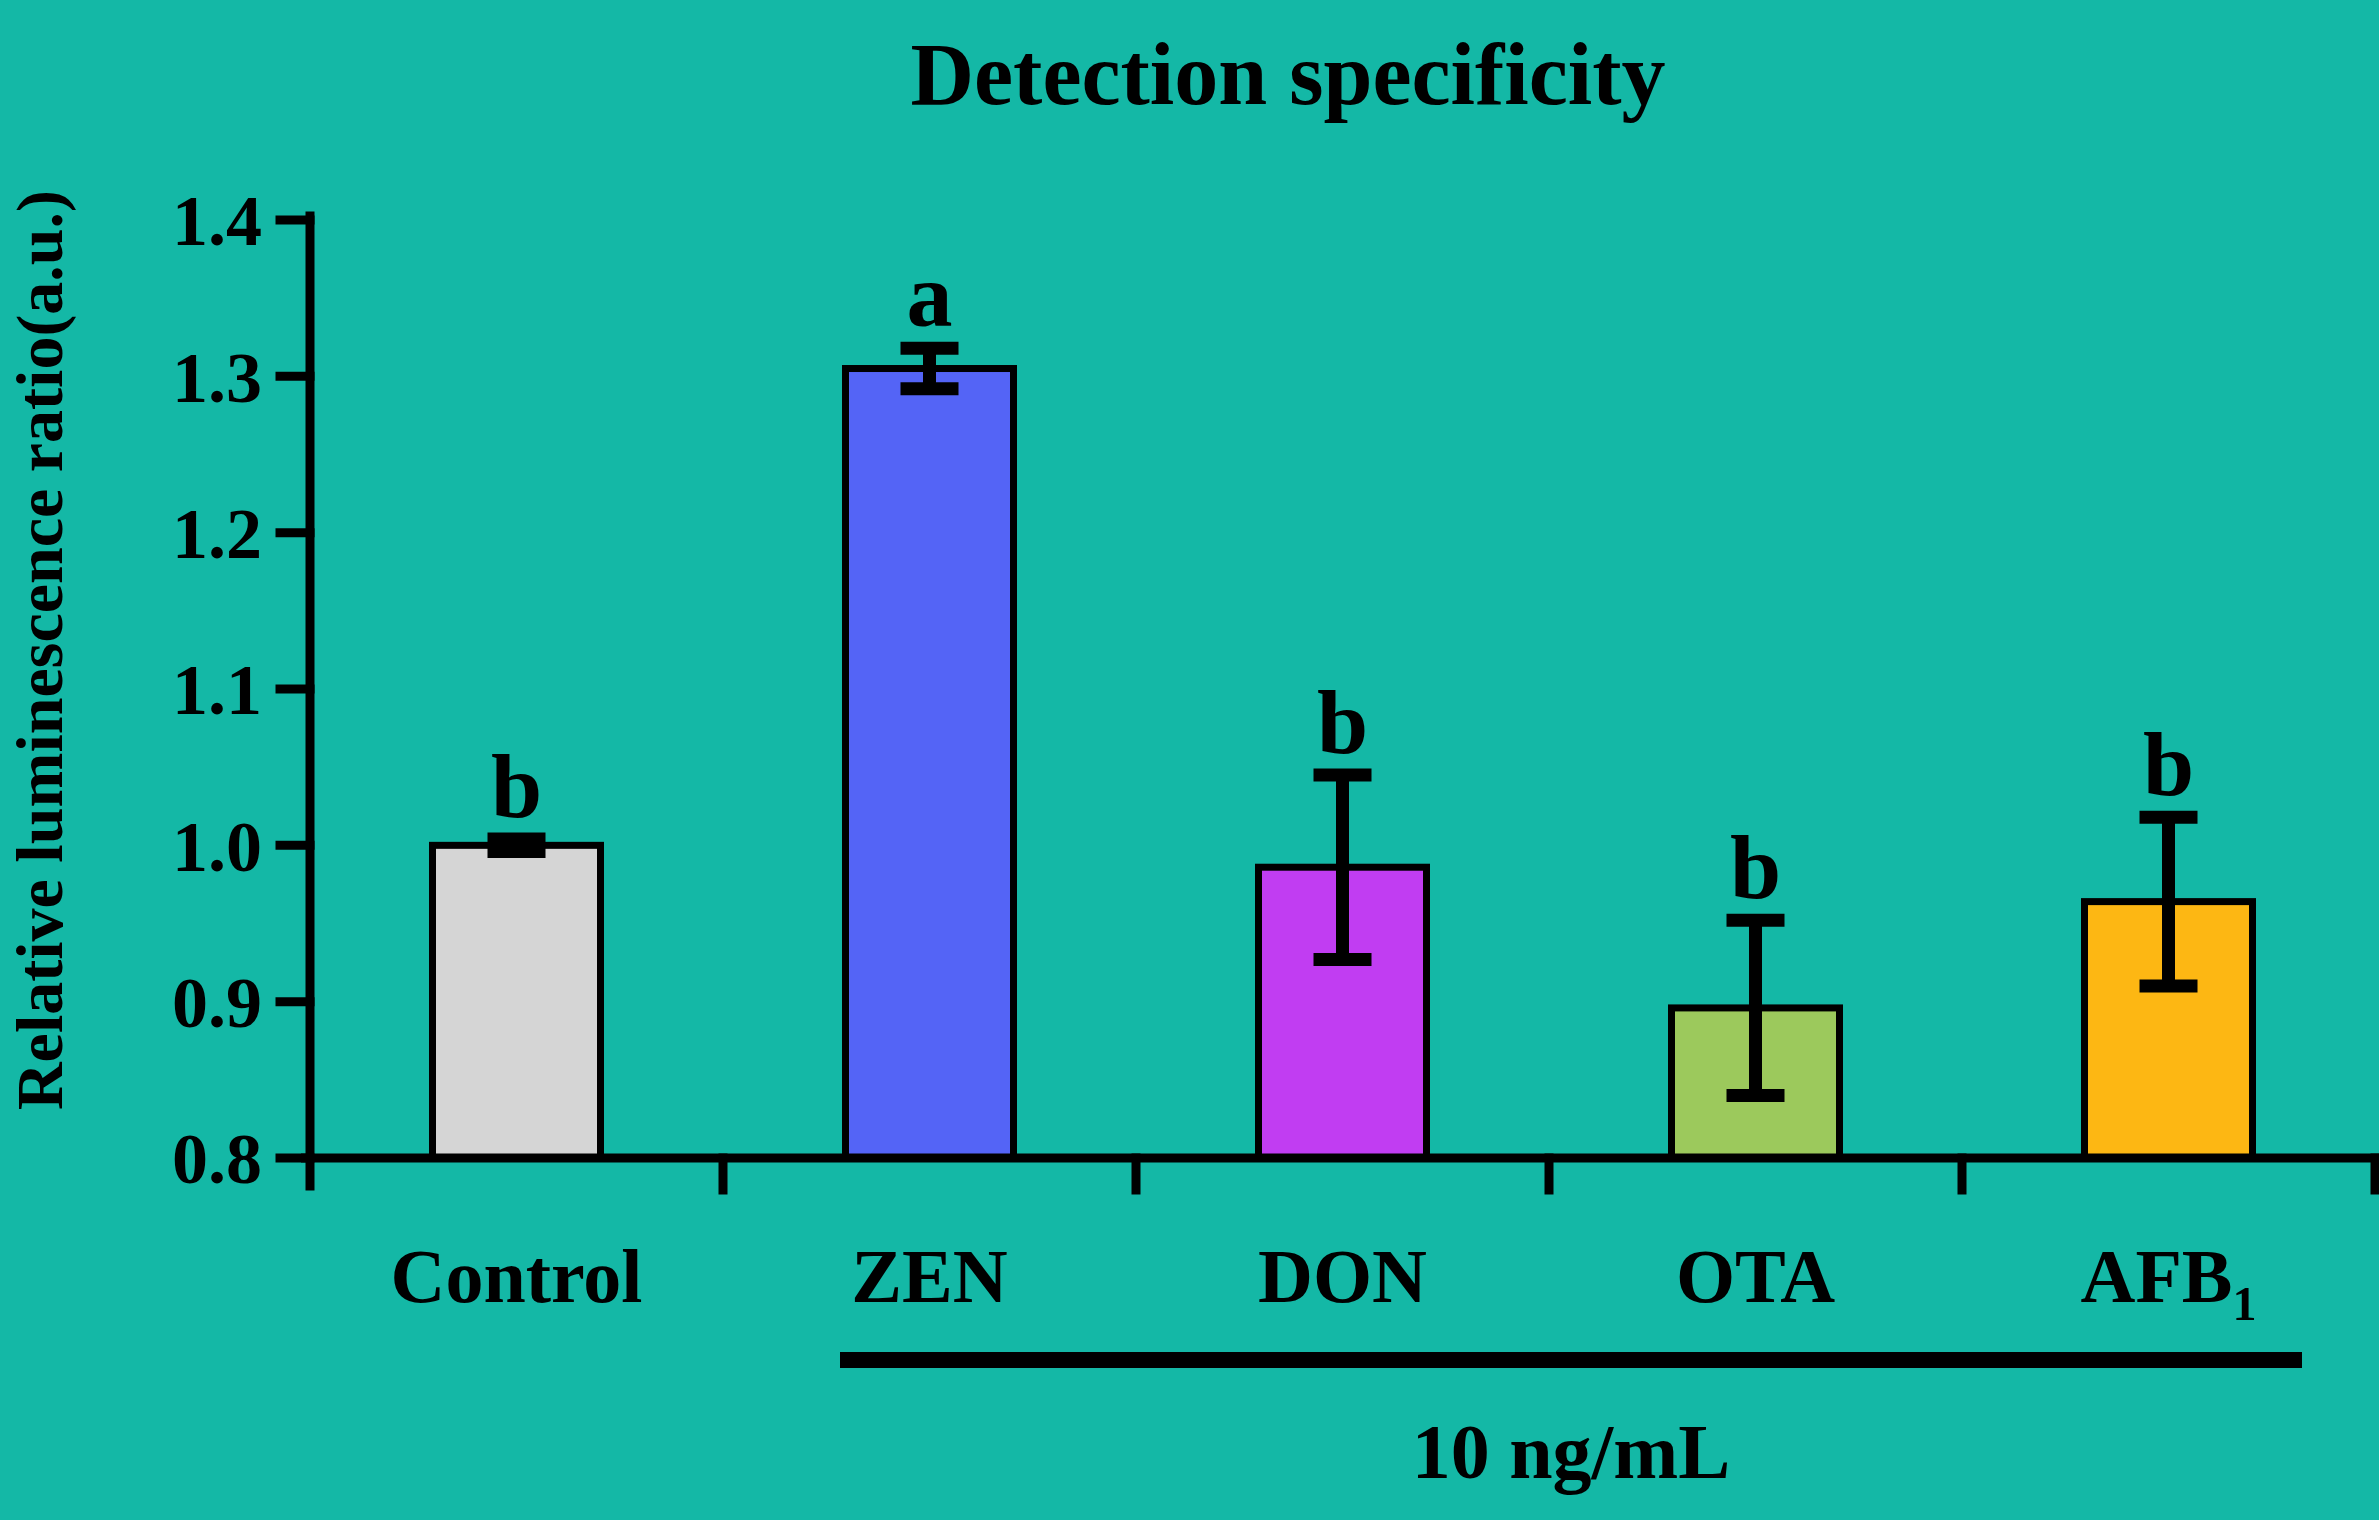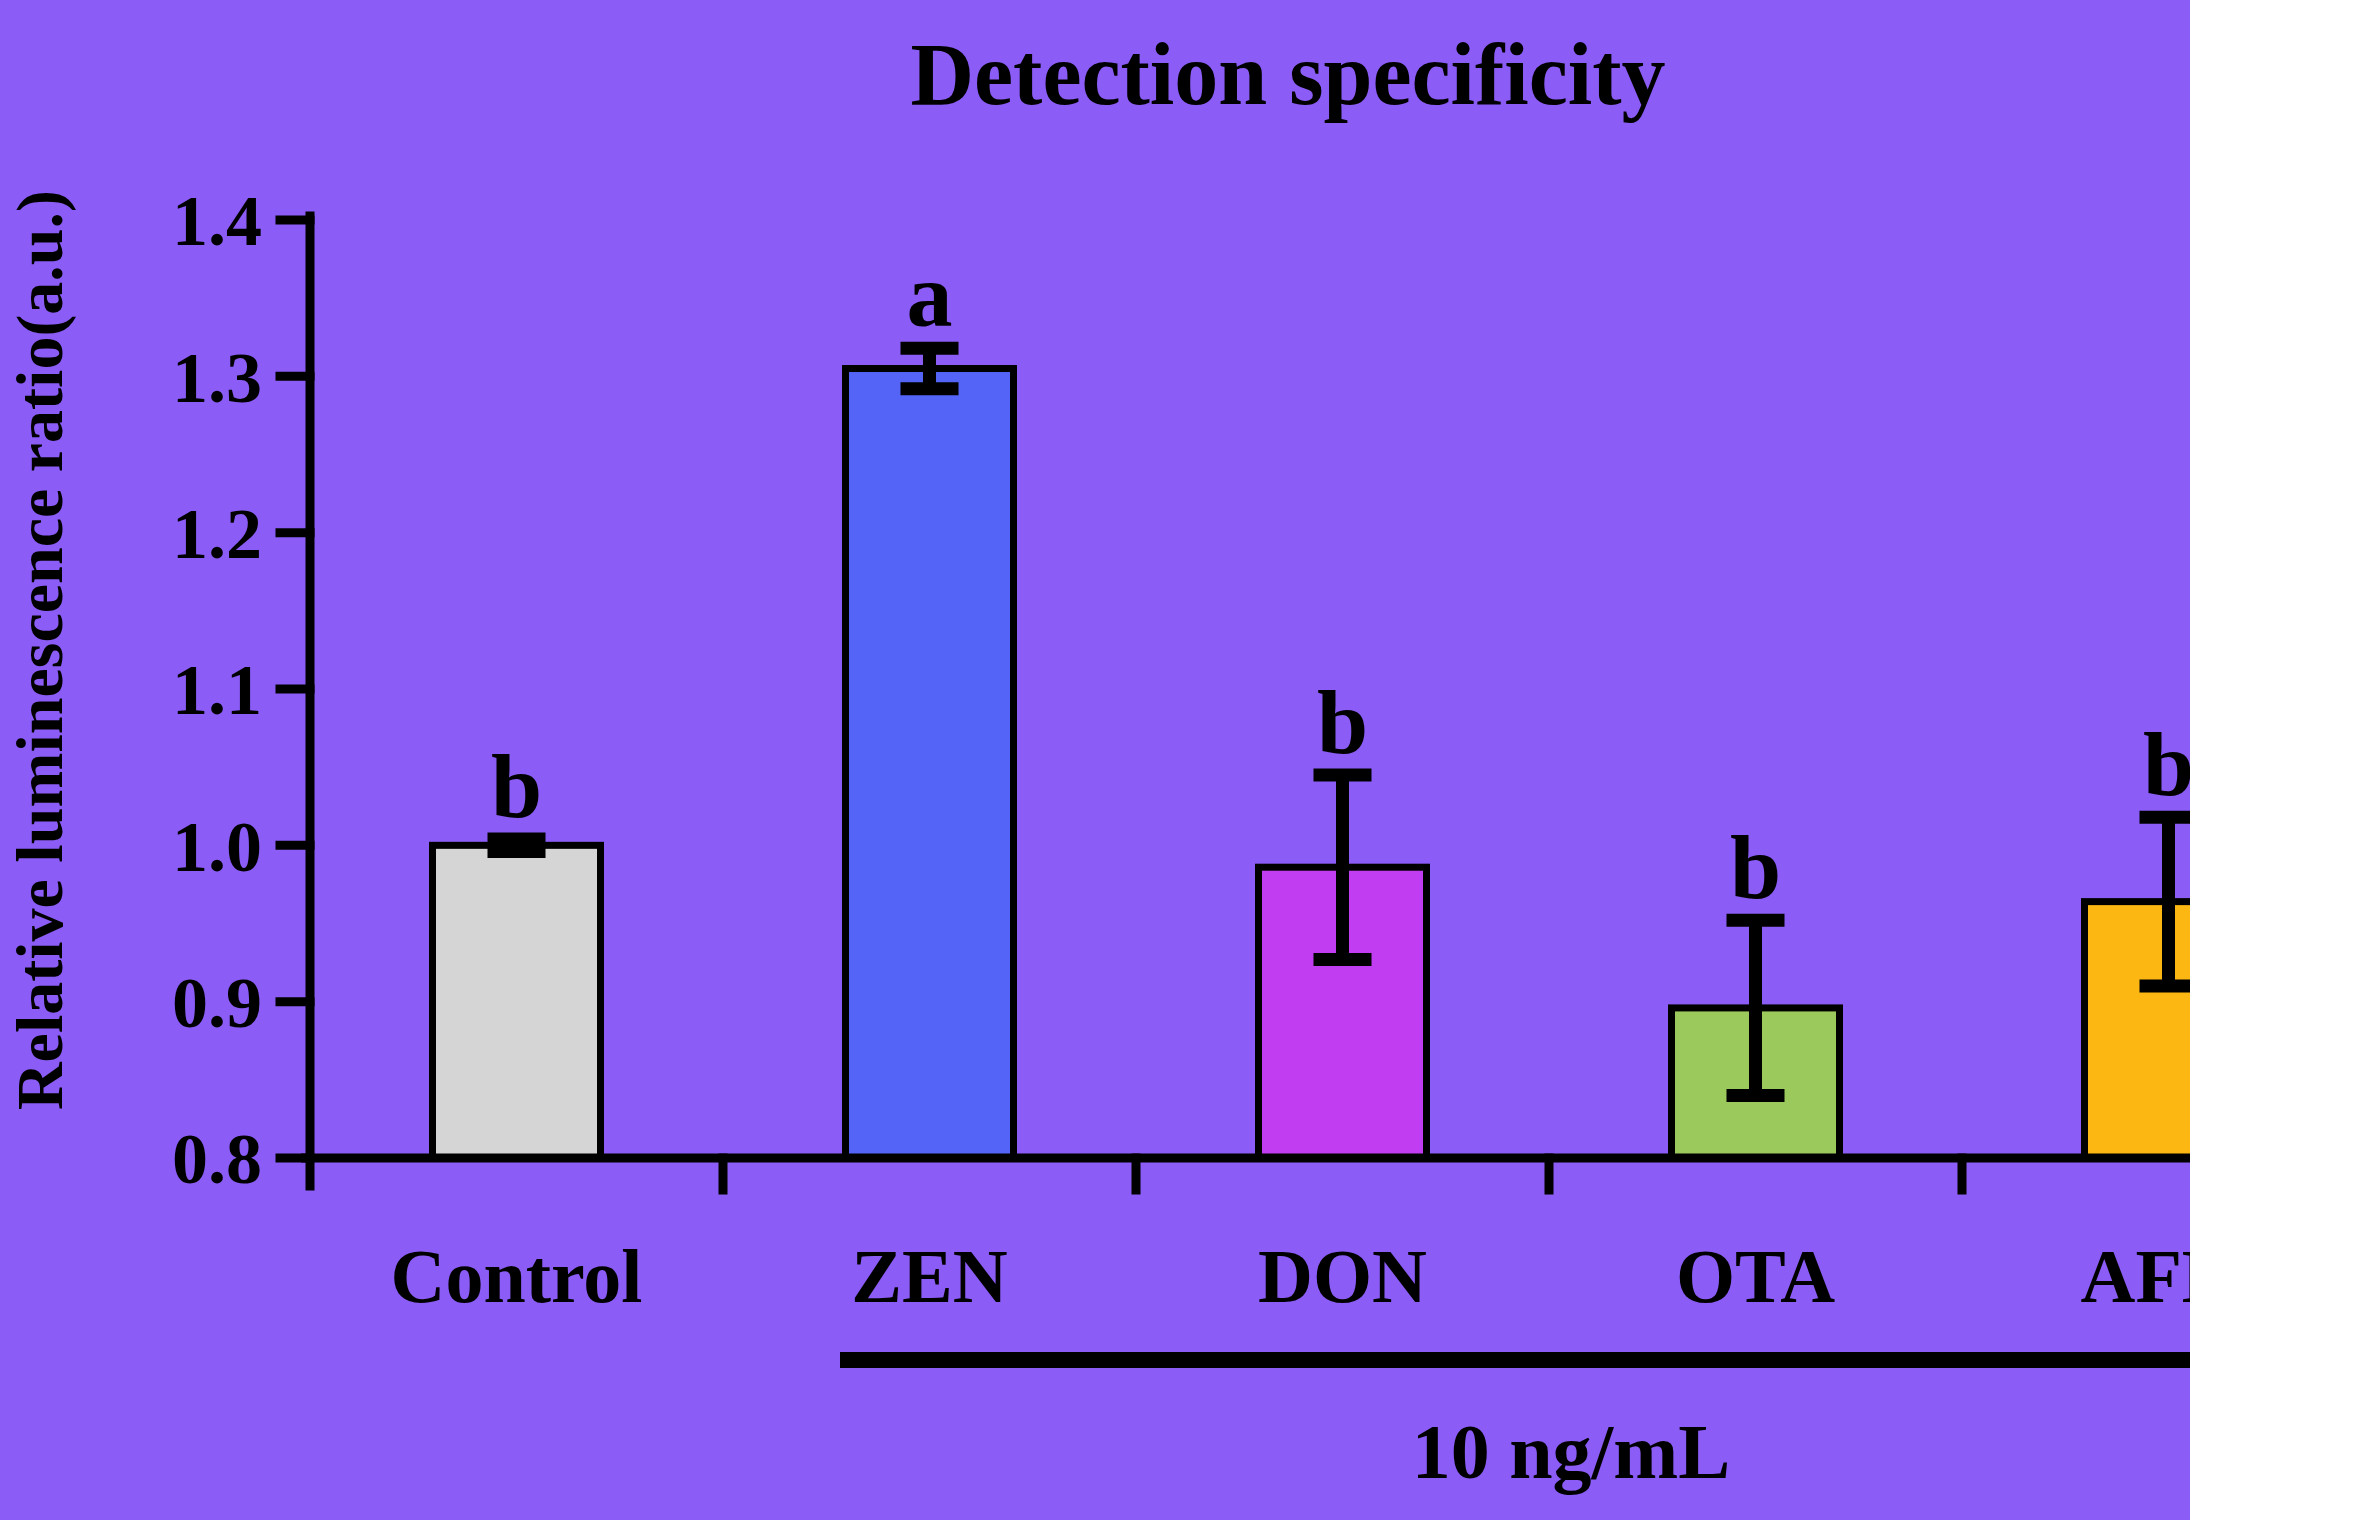--- a/index.html
+++ b/index.html
@@ -1,16 +1,16 @@
 <!DOCTYPE html>
 <html><head>
 <meta charset="utf-8">
 <style>
   html,body{margin:0;padding:0;background:#ffffff;}
-  #figure{position:relative;width:2190px;height:1520px;background:#8b5cf6;overflow:hidden;}
+  #figure{position:relative;width:2379px;height:1520px;background:#14b8a6;overflow:hidden;}
   svg{position:absolute;left:0;top:0;}
   text{fill:#000;font-family:"Liberation Serif","DejaVu Serif",serif;font-weight:bold;}
   .title{font-size:88px;}
   .ylab{font-size:66px;}
   .ticklabel{font-size:72px;}
   .catlabel{font-size:76px;}
   .sub{font-size:48px;}
   .letter{font-size:92px;}
   .glabel{font-size:78px;}
   .axis{stroke:#000;stroke-width:9;fill:none;stroke-linecap:square;}

